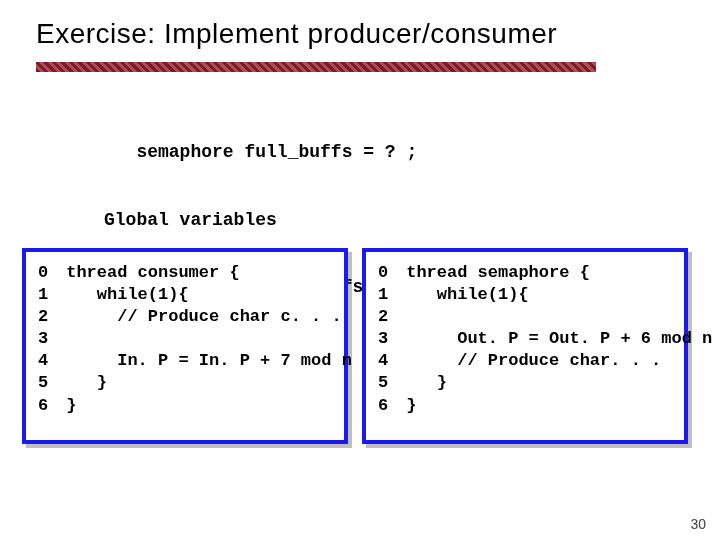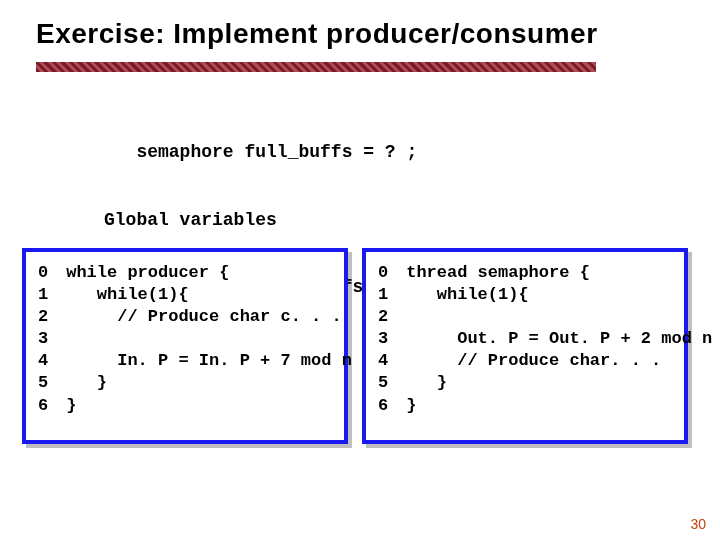--- a/index.html
+++ b/index.html
@@ -11,21 +11,21 @@
     font-family: "Comic Sans MS", "Comic Sans", cursive, sans-serif;
     color: #000;
     position: relative;
     overflow: hidden;
   }
   .title {
     position: absolute;
     left: 36px;
     top: 18px;
     font-size: 28px;
-    font-weight: bold;
+    font-weight: normal;
     letter-spacing: 0.5px;
   }
   .rule {
     position: absolute;
     left: 36px;
     top: 62px;
     width: 560px;
     height: 10px;
     background: repeating-linear-gradient(
       45deg,
@@ -78,42 +78,42 @@
     text-align: left;
   }
   .code .tx { white-space: pre; }
   .code .comment { }
   .pagenum {
     position: absolute;
     right: 14px;
     bottom: 8px;
     font-family: Arial, Helvetica, sans-serif;
     font-size: 14px;
-    color: #c2410c;
+    color: #404040;
   }
 </style>
 </head>
 <body>
 
 <div class="title">Exercise: Implement producer/consumer</div>
 <div class="rule"></div>
 
 <div class="globals">
   <div>   <span>semaphore full_buffs = ? ;</span></div>
   <div>Global variables</div>
   <div>   <span>semaphore empty_buffs = ? ;</span></div>
   <div>   <span>char buff[n];</span></div>
   <div>   <span>int In. P, Out. P;</span></div>
 </div>
 
 <div class="codebox left">
   <div class="code">
       <div class="row">
         <span class="ln">0</span>
-        <span class="tx"> while producer {</span>
+        <span class="tx"> thread consumer {</span>
       </div>
       <div class="row">
         <span class="ln">1</span>
         <span class="tx">    while(1){</span>
       </div>
       <div class="row">
         <span class="ln">2</span>
         <span class="tx comment">      // Produce char c. . .</span>
       </div>
       <div class="row">
@@ -142,21 +142,21 @@
       </div>
       <div class="row">
         <span class="ln">1</span>
         <span class="tx">    while(1){</span>
       </div>
       <div class="row">
         <span class="ln">2</span>
       </div>
       <div class="row">
         <span class="ln">3</span>
-        <span class="tx">      Out. P = Out. P + 2 mod n</span>
+        <span class="tx">      Out. P = Out. P + 6 mod n</span>
       </div>
       <div class="row">
         <span class="ln">4</span>
         <span class="tx comment">      // Produce char. . .</span>
       </div>
       <div class="row">
         <span class="ln">5</span>
         <span class="tx">    }</span>
       </div>
       <div class="row">

